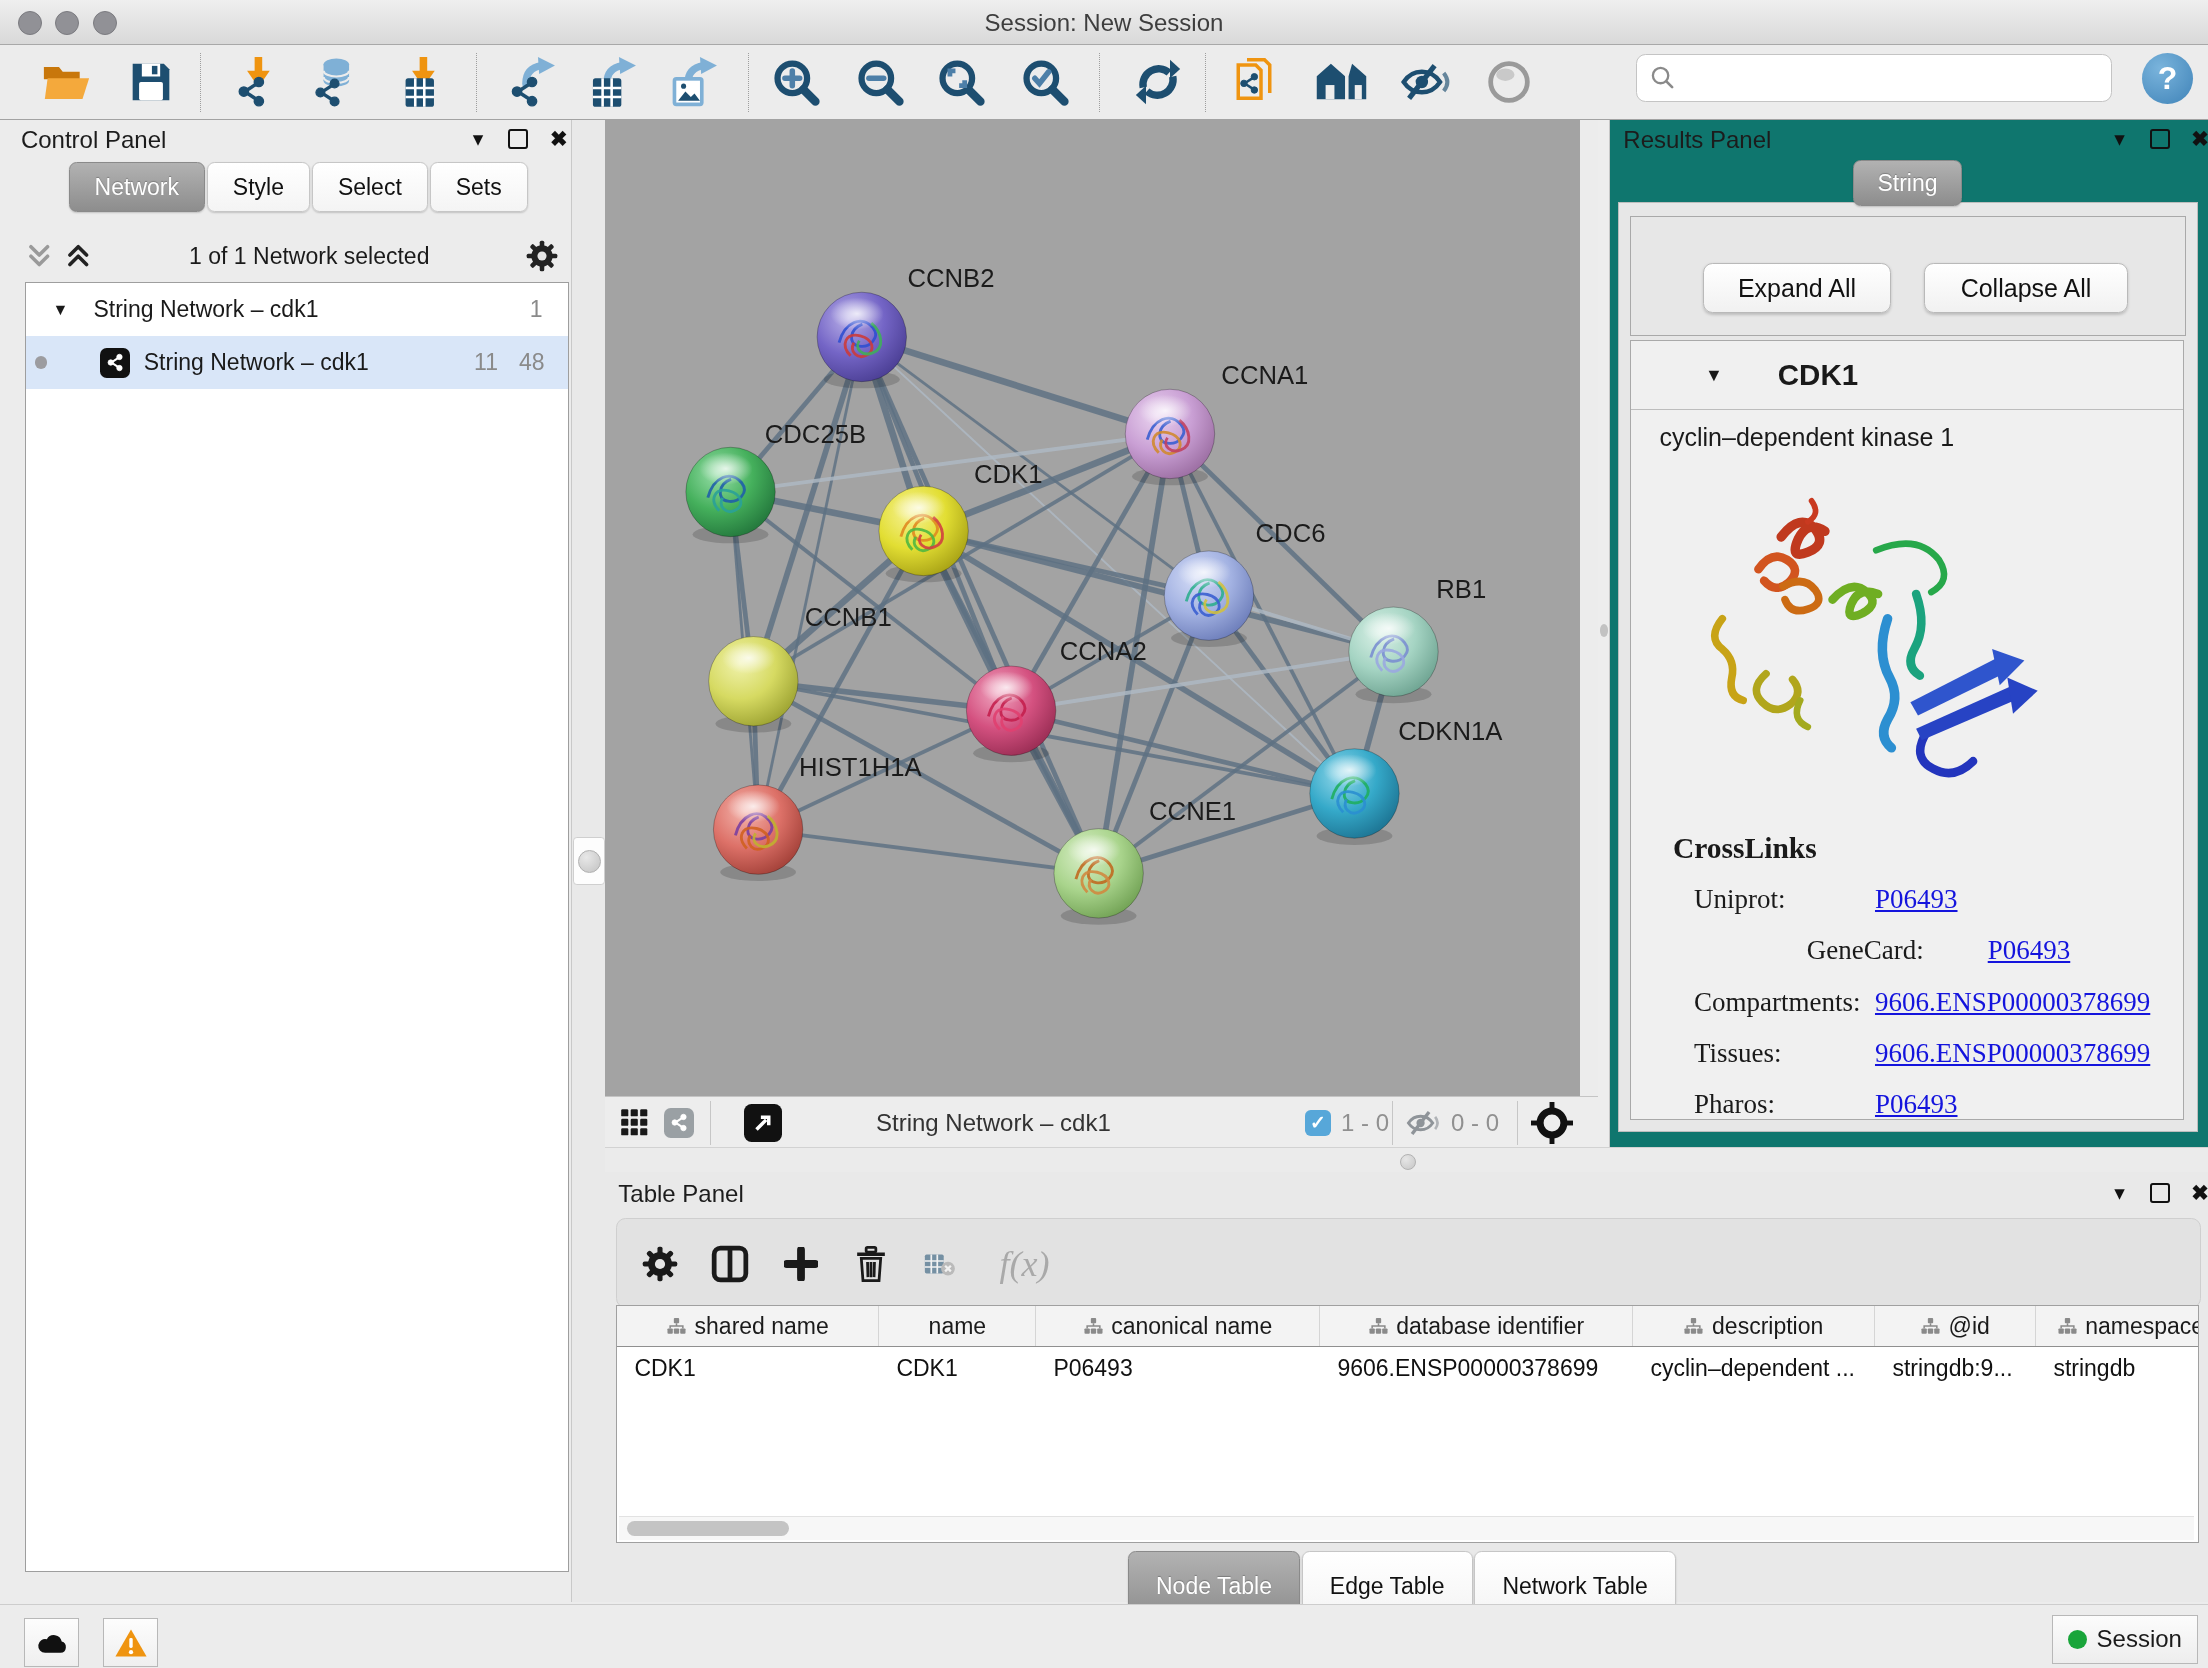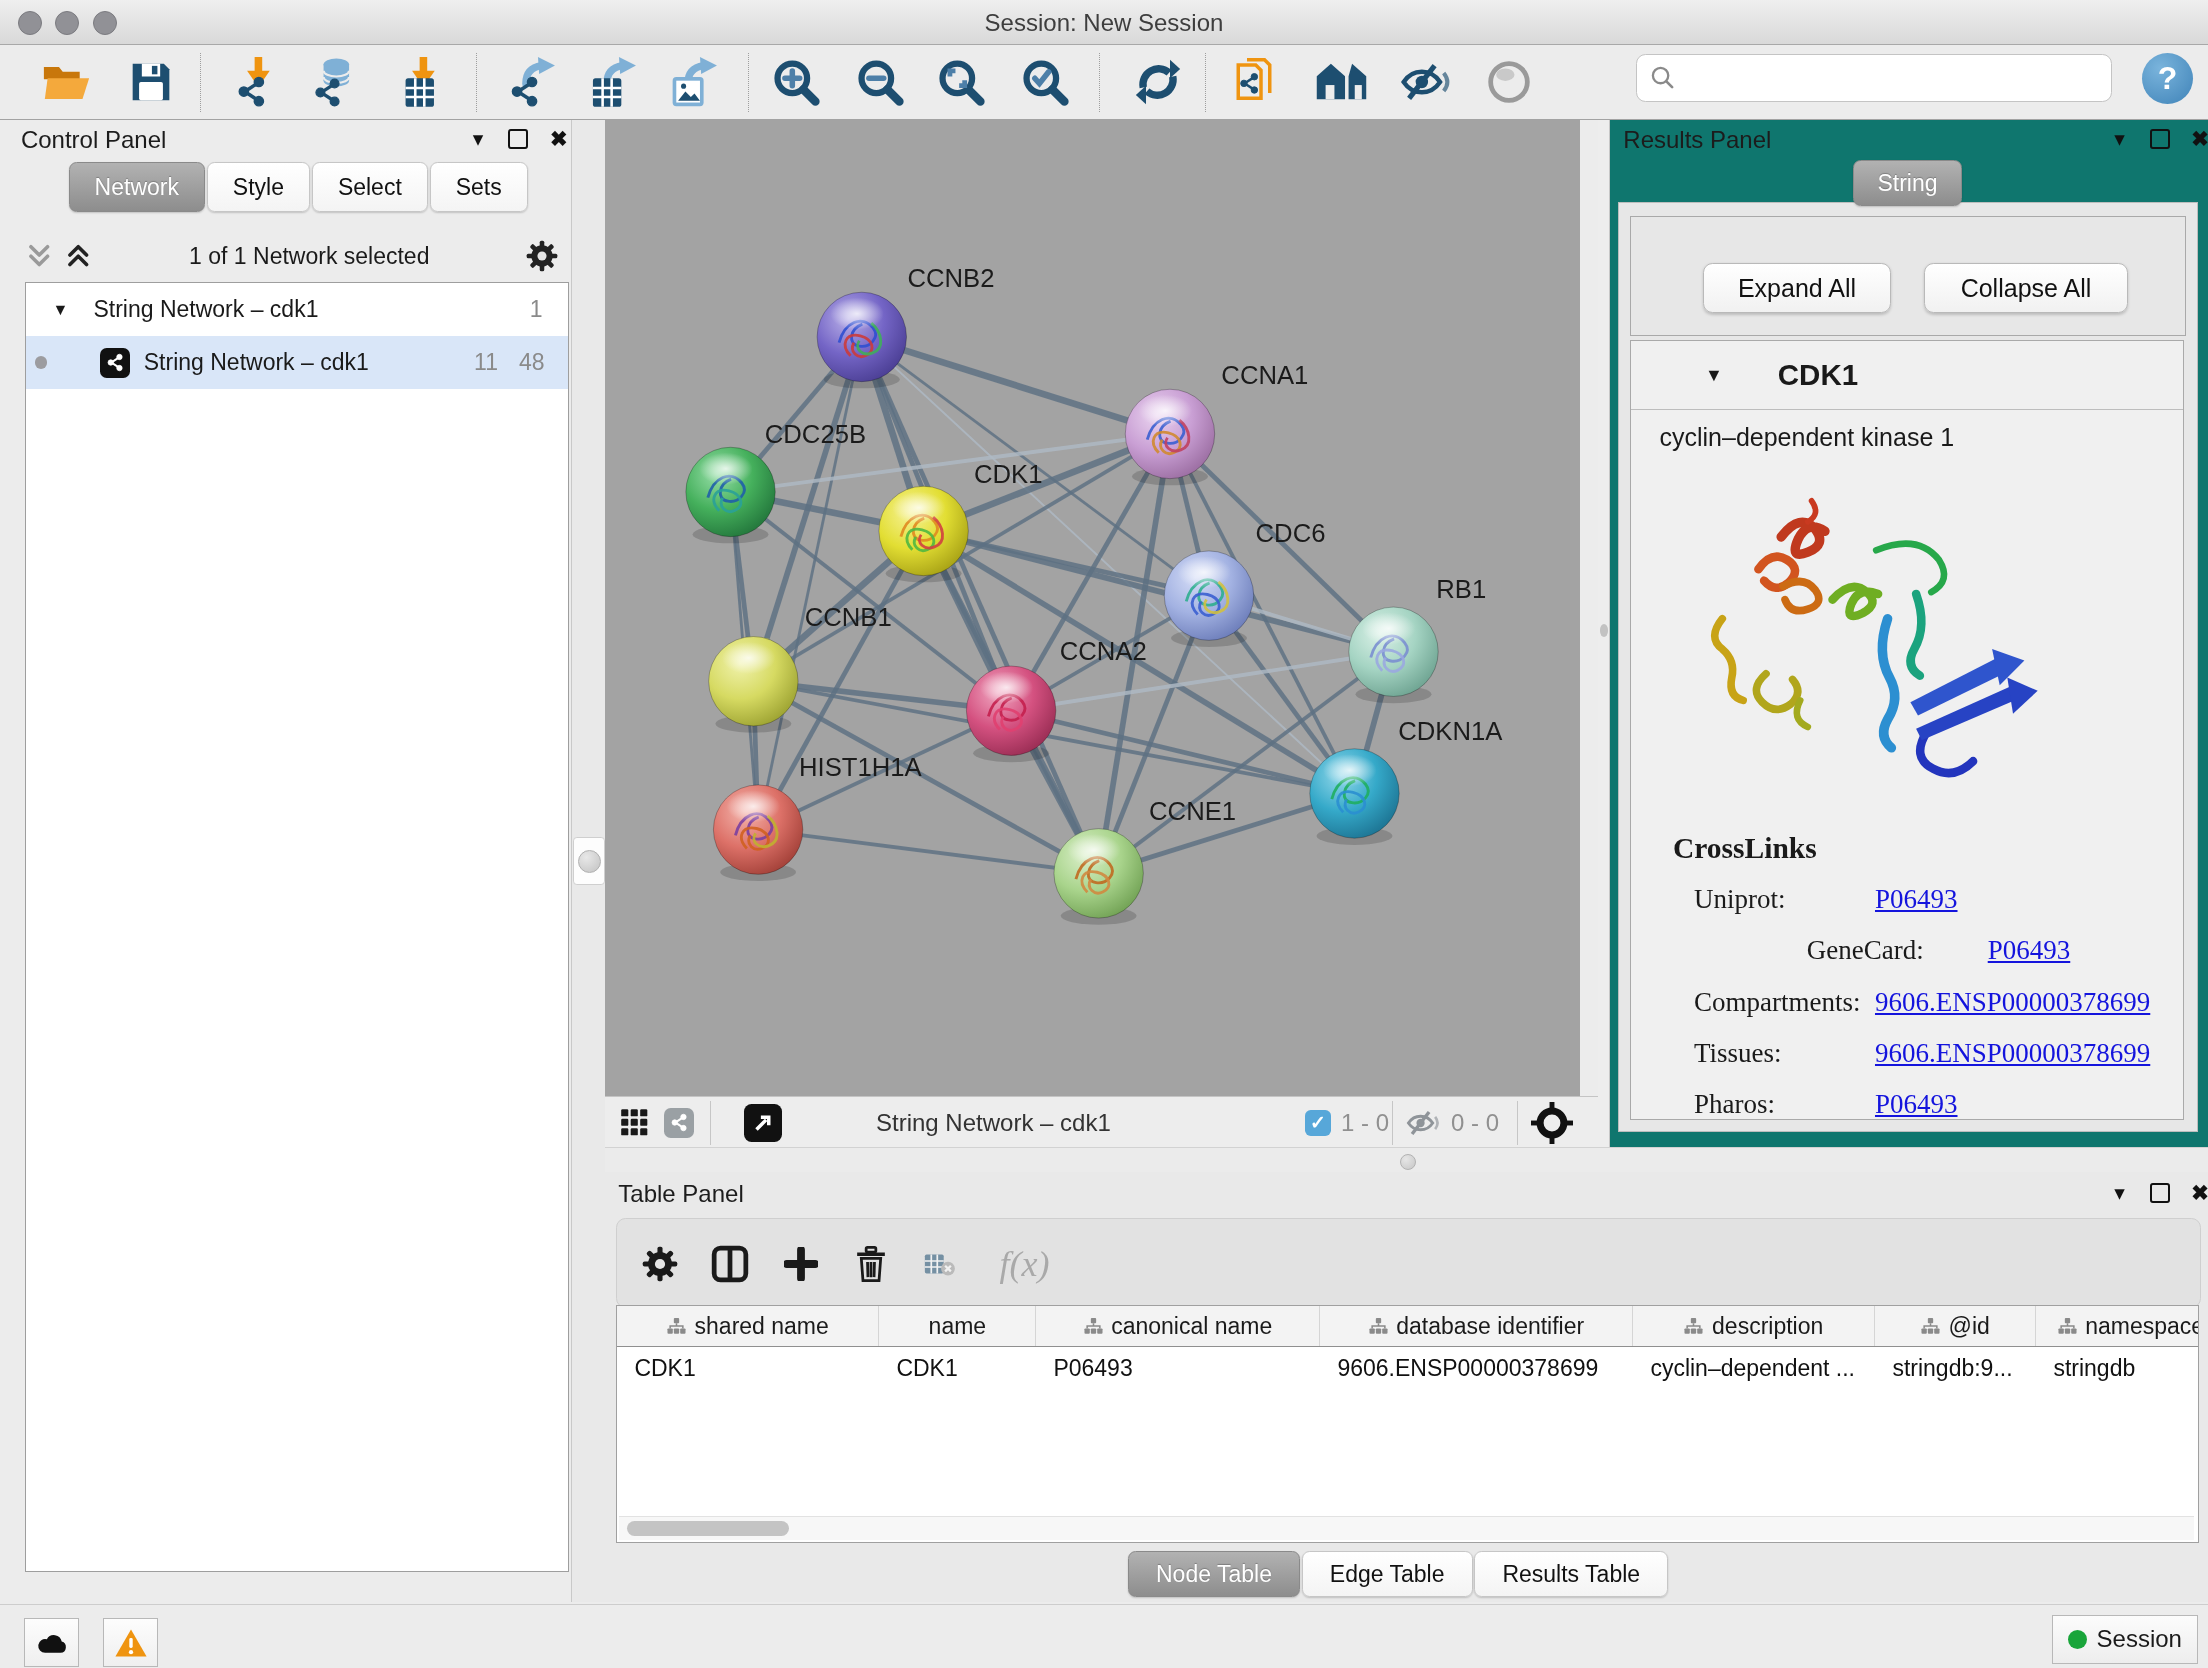--- a/index.html
+++ b/index.html
@@ -64,21 +64,21 @@
   .tp-toolcard{position:absolute;left:11.4px;top:46px;width:1583px;height:88px;background:#e2e2e2;border:1px solid #cfcfcf;border-radius:9.5px;}
   .tp-tool{position:absolute;top:21px;width:48px;height:48px;display:flex;align-items:center;justify-content:center;}
   .tablecard{position:absolute;left:11.4px;top:133px;width:1583px;height:238px;background:#fff;border:1.9px solid #a0a0a0;box-sizing:border-box;overflow:hidden;}
   .thead{display:flex;height:40px;background:#f3f3f3;border-bottom:1.9px solid #8f8f8f;}
   .th{display:flex;align-items:center;justify-content:center;gap:8.6px;font-size:23px;color:#1a1a1a;border-right:1px solid #d5d5d5;box-sizing:border-box;flex:0 0 auto;}
   .trow{display:flex;height:42px;}
   .td{display:flex;align-items:center;padding-left:17px;font-size:23px;color:#111;box-sizing:border-box;flex:0 0 auto;overflow:hidden;white-space:nowrap;}
   .hscroll{position:absolute;left:1.9px;bottom:1.9px;width:1575px;height:23px;background:#f7f7f7;border-top:1px solid #e2e2e2;}
   .thumb{position:absolute;left:7.6px;top:3.8px;width:162px;height:15px;border-radius:7.6px;background:#c4c4c4;}
   .tp-tabs{position:absolute;left:523px;top:379px;height:44px;display:flex;}
-  .tp-tabs .tab{padding:0 27px;height:44px;margin-right:1.9px;}
+  .tp-tabs .tab{padding:12px 27px;height:44px;margin-right:1.9px;}
   
   .statusbar{left:0;top:1604px;width:2208px;height:65px;background:#ececec;border-top:1.9px solid #cdcdcd;}
   .sb-btn{position:absolute;top:13.3px;width:55px;height:49px;background:linear-gradient(#fdfdfd,#efefef);border:1.9px solid #b8b8b8;display:flex;align-items:center;justify-content:center;box-sizing:border-box;}
   .mem-btn{position:absolute;left:2052px;top:9.5px;width:146px;height:49px;background:linear-gradient(#fcfcfc,#ededed);border:1.9px solid #b8b8b8;display:flex;align-items:center;justify-content:center;gap:9.5px;font-size:24px;box-sizing:border-box;}
   .memdot{width:19px;height:19px;border-radius:50%;background:#19a53a;}
   svg{display:block;}
 </style>
 </head>
 <body>
 
@@ -832,21 +832,21 @@
             <div class="td" style="width: 190px;">stringdb</div>
           </div>
         </div>
       <div class="hscroll">
           <span class="thumb"></span>
         </div>
     </div>
     <div class="tp-tabs" id="tp-tabs">
         <div class="tab sel">Node Table</div>
         <div class="tab">Edge Table</div>
-        <div class="tab">Results Table</div>
+        <div class="tab">Network Table</div>
       </div>
   </div>
 
   <div class="abs statusbar">
     <div class="sb-btn" style="left:24px">
       <svg width="32" height="25" viewBox="0 0 28 20" color="#111">
           <use href="#sym-cloud"></use>
         </svg>
     </div>
     <div class="sb-btn" style="left:103px">

